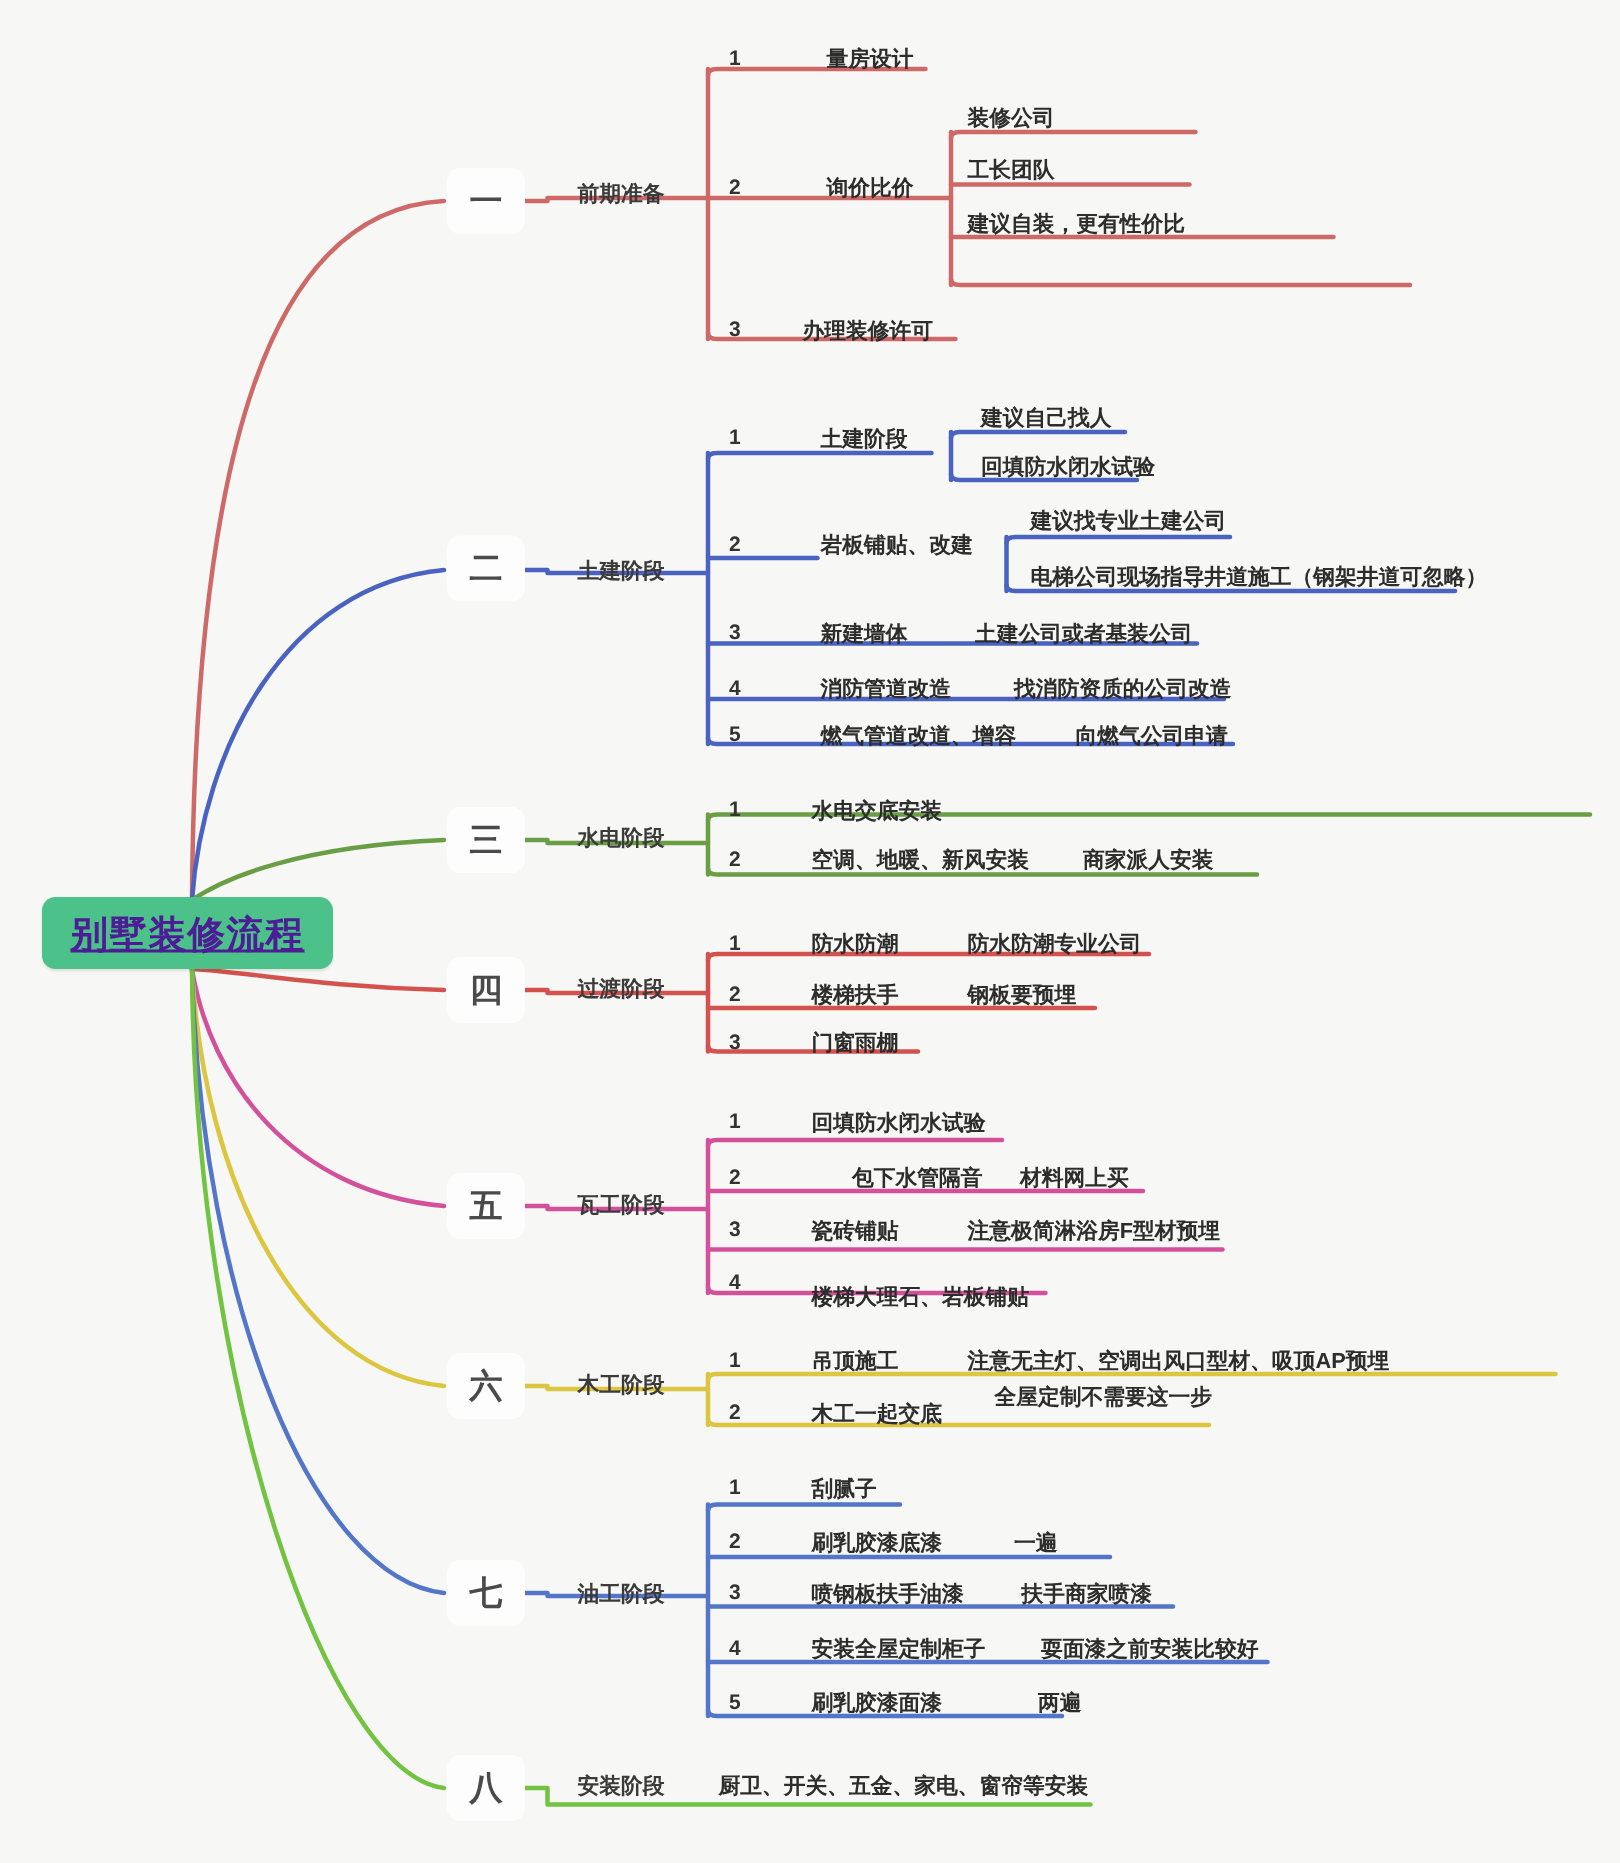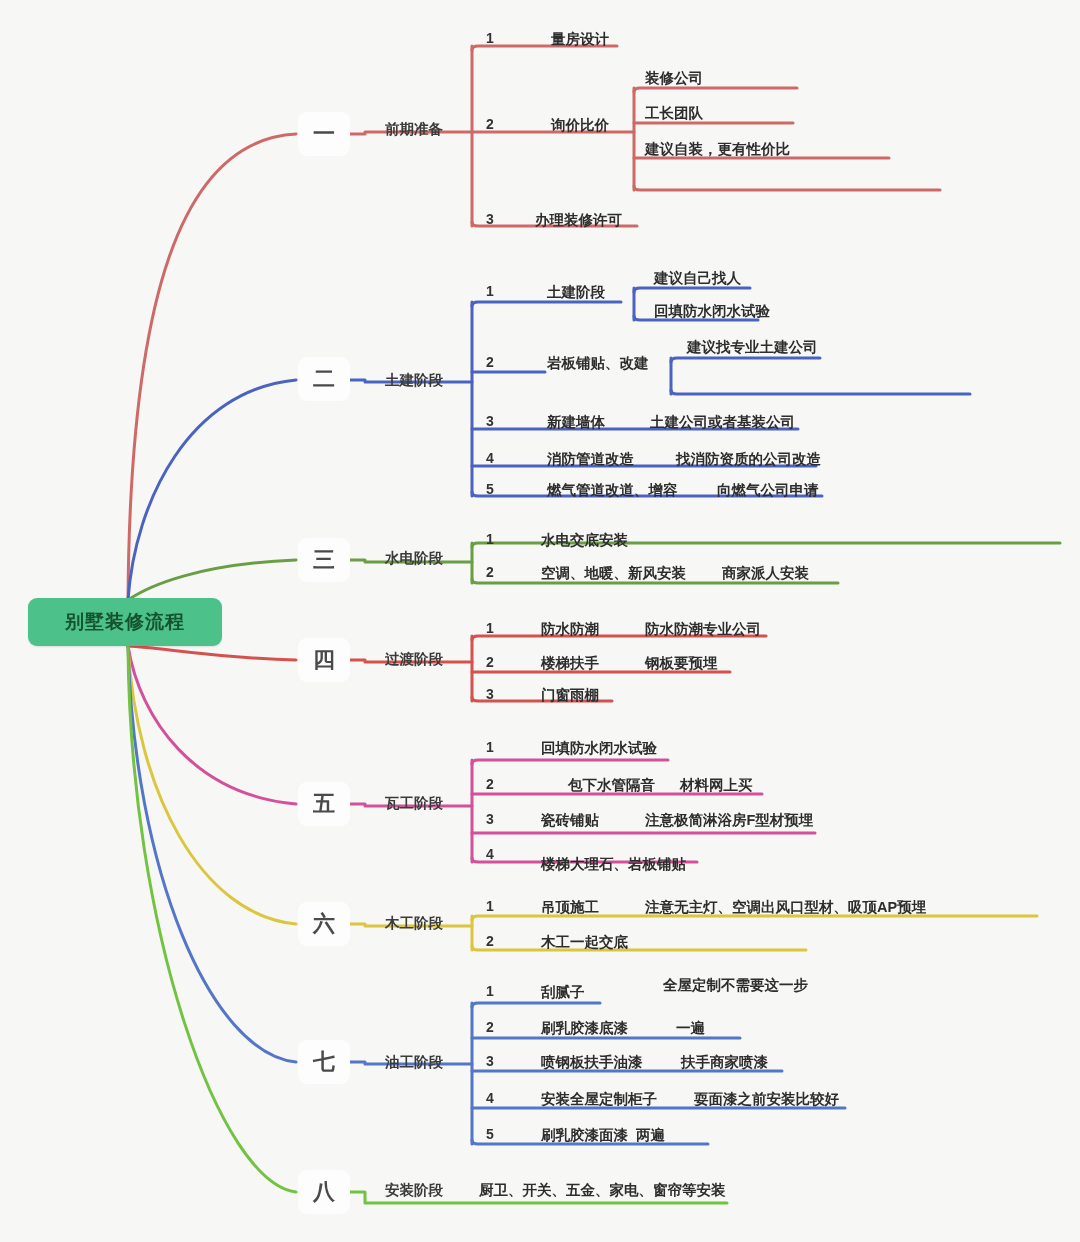--- a/index.html
+++ b/index.html
@@ -15,21 +15,21 @@
   
   .root-node{
     position:absolute;left:28px;top:598px;
     width:194px;height:48px;
     background:#4cc18a;border-radius:9px;
     display:flex;align-items:center;justify-content:center;
     box-shadow:0 1px 2px rgba(0,0,0,.10);
     z-index:6;
   }
   .root-node span{
-    color:#14532d;font-size:19px;font-weight:bold;letter-spacing:1px;
+    color:#4c1d95;font-size:25px;font-weight:bold;letter-spacing:1px;text-decoration:underline;
   }
 
   
   .numeral{
     position:absolute;width:52px;height:44px;
     background:#fdfdfd;border-radius:9px;
     display:flex;align-items:center;justify-content:center;
     z-index:5;
   }
   .numeral span{color:#4a4a4a;font-size:22px;font-weight:bold;}
@@ -204,20 +204,21 @@
   <div class="note" style="left:650px;top:413px">土建公司或者基装公司</div>
   <div class="idx" style="left:486px;top:450px">4</div>
   <div class="topic" style="left:547px;top:450px">消防管道改造</div>
   <div class="note" style="left:676px;top:450px">找消防资质的公司改造</div>
   <div class="idx" style="left:486px;top:481px">5</div>
   <div class="topic" style="left:547px;top:481px">燃气管道改道、增容</div>
   <div class="note" style="left:717px;top:481px">向燃气公司申请</div>
   <div class="note" style="left:654px;top:269px">建议自己找人</div>
   <div class="note" style="left:654px;top:302px">回填防水闭水试验</div>
   <div class="note" style="left:687px;top:338px">建议找专业土建公司</div>
+  <div class="note" style="left:687px;top:375px">电梯公司现场指导井道施工（钢架井道可忽略）</div>
 
   <div class="idx" style="left:486px;top:531px">1</div>
   <div class="topic" style="left:541px;top:531px">水电交底安装</div>
   <div class="idx" style="left:486px;top:564px">2</div>
   <div class="topic" style="left:541px;top:564px">空调、地暖、新风安装</div>
   <div class="note" style="left:722px;top:564px">商家派人安装</div>
 
   <div class="idx" style="left:486px;top:620px">1</div>
   <div class="topic" style="left:541px;top:620px">防水防潮</div>
   <div class="note" style="left:645px;top:620px">防水防潮专业公司</div>
@@ -236,32 +237,32 @@
   <div class="topic" style="left:541px;top:811px">瓷砖铺贴</div>
   <div class="note" style="left:645px;top:811px">注意极简淋浴房F型材预埋</div>
   <div class="idx" style="left:486px;top:846px">4</div>
   <div class="topic" style="left:541px;top:855px">楼梯大理石、岩板铺贴</div>
 
   <div class="idx" style="left:486px;top:898px">1</div>
   <div class="topic" style="left:541px;top:898px">吊顶施工</div>
   <div class="note" style="left:645px;top:898px">注意无主灯、空调出风口型材、吸顶AP预埋</div>
   <div class="idx" style="left:486px;top:933px">2</div>
   <div class="topic" style="left:541px;top:933px">木工一起交底</div>
-  <div class="note" style="left:663px;top:976px">全屋定制不需要这一步</div>
+  <div class="note" style="left:663px;top:922px">全屋定制不需要这一步</div>
 
   <div class="idx" style="left:486px;top:983px">1</div>
   <div class="topic" style="left:541px;top:983px">刮腻子</div>
   <div class="idx" style="left:486px;top:1019px">2</div>
   <div class="topic" style="left:541px;top:1019px">刷乳胶漆底漆</div>
   <div class="note" style="left:676px;top:1019px">一遍</div>
   <div class="idx" style="left:486px;top:1053px">3</div>
   <div class="topic" style="left:541px;top:1053px">喷钢板扶手油漆</div>
   <div class="note" style="left:681px;top:1053px">扶手商家喷漆</div>
   <div class="idx" style="left:486px;top:1090px">4</div>
   <div class="topic" style="left:541px;top:1090px">安装全屋定制柜子</div>
   <div class="note" style="left:694px;top:1090px">耍面漆之前安装比较好</div>
   <div class="idx" style="left:486px;top:1126px">5</div>
   <div class="topic" style="left:541px;top:1126px">刷乳胶漆面漆</div>
-  <div class="note" style="left:636px;top:1126px">两遍</div>
+  <div class="note" style="left:692px;top:1126px">两遍</div>
 
   <div class="note" style="left:479px;top:1181px">厨卫、开关、五金、家电、窗帘等安装</div>
 
 </div>
 
 </body></html>

